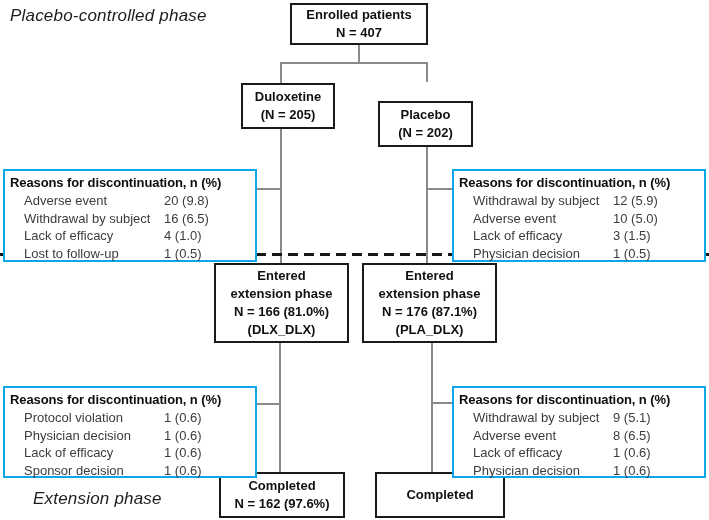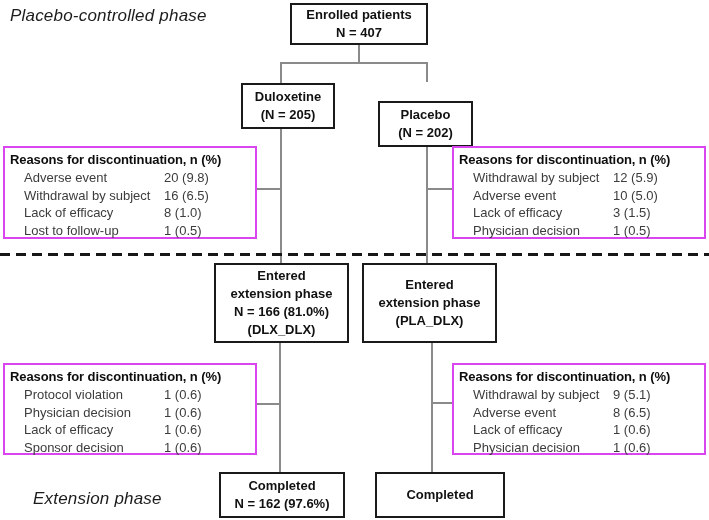--- a/index.html
+++ b/index.html
@@ -12,22 +12,22 @@
     white-space:nowrap; letter-spacing:0.2px;
   }
   .box {
     position:absolute; box-sizing:border-box; border:2px solid #1a1a1a;
     background:#ffffff; display:flex; flex-direction:column;
     align-items:center; justify-content:center; text-align:center;
     font-weight:bold; font-size:13px; line-height:18px; color:#111111;
     white-space:nowrap;
   }
   .rbox {
-    position:absolute; box-sizing:border-box; border:2px solid #d946ef;
-    background:#ffffff; padding:3px 5px; font-size:13px; color:#111111;
+    position:absolute; box-sizing:border-box; border:2px solid #0ea5e9;
+    background:#ffffff; padding:3px 5px; font-size:13px; color:#111111;margin-top:23px;
   }
   .rtitle {
     font-weight:bold; font-size:13px; line-height:18px; color:#0d0d0d;
     letter-spacing:-0.1px; white-space:nowrap;
   }
   .rrow { display:flex; margin-left:14px; line-height:17.5px; color:#3c3c3c; }
   .rlabel { width:140px; white-space:nowrap; }
   .rvalue { width:58px; white-space:nowrap; }
   .conn { position:absolute; background:#8a8a8a; }
   .divider {
@@ -76,20 +76,21 @@
   <div class="box" style="left:214px; top:263px; width:135px; height:80px;">
     <div>Entered</div>
     <div>extension phase</div>
     <div>N = 166 (81.0%)</div>
     <div>(DLX_DLX)</div>
   </div>
 
   <div class="box" style="left:362px; top:263px; width:135px; height:80px;">
     <div>Entered</div>
     <div>extension phase</div>
+    <div>N = 176 (87.1%)</div>
     <div>(PLA_DLX)</div>
   </div>
 
   <div class="box" style="left:219px; top:472px; width:126px; height:46px;">
     <div>Completed</div>
     <div>N = 162 (97.6%)</div>
   </div>
 
   <div class="box" style="left:375px; top:472px; width:130px; height:46px;">
     <div>Completed</div>
@@ -100,21 +101,21 @@
     <div class="rrow">
       <span class="rlabel">Adverse event</span>
       <span class="rvalue">20 (9.8)</span>
     </div>
     <div class="rrow">
       <span class="rlabel">Withdrawal by subject</span>
       <span class="rvalue">16 (6.5)</span>
     </div>
     <div class="rrow">
       <span class="rlabel">Lack of efficacy</span>
-      <span class="rvalue">8 (1.0)</span>
+      <span class="rvalue">4 (1.0)</span>
     </div>
     <div class="rrow">
       <span class="rlabel">Lost to follow-up</span>
       <span class="rvalue">1 (0.5)</span>
     </div>
   </div>
 
   <div class="rbox" style="left:452px; top:146px; width:254px; height:93px;">
     <div class="rtitle">Reasons for discontinuation, n (%)</div>
     <div class="rrow">

